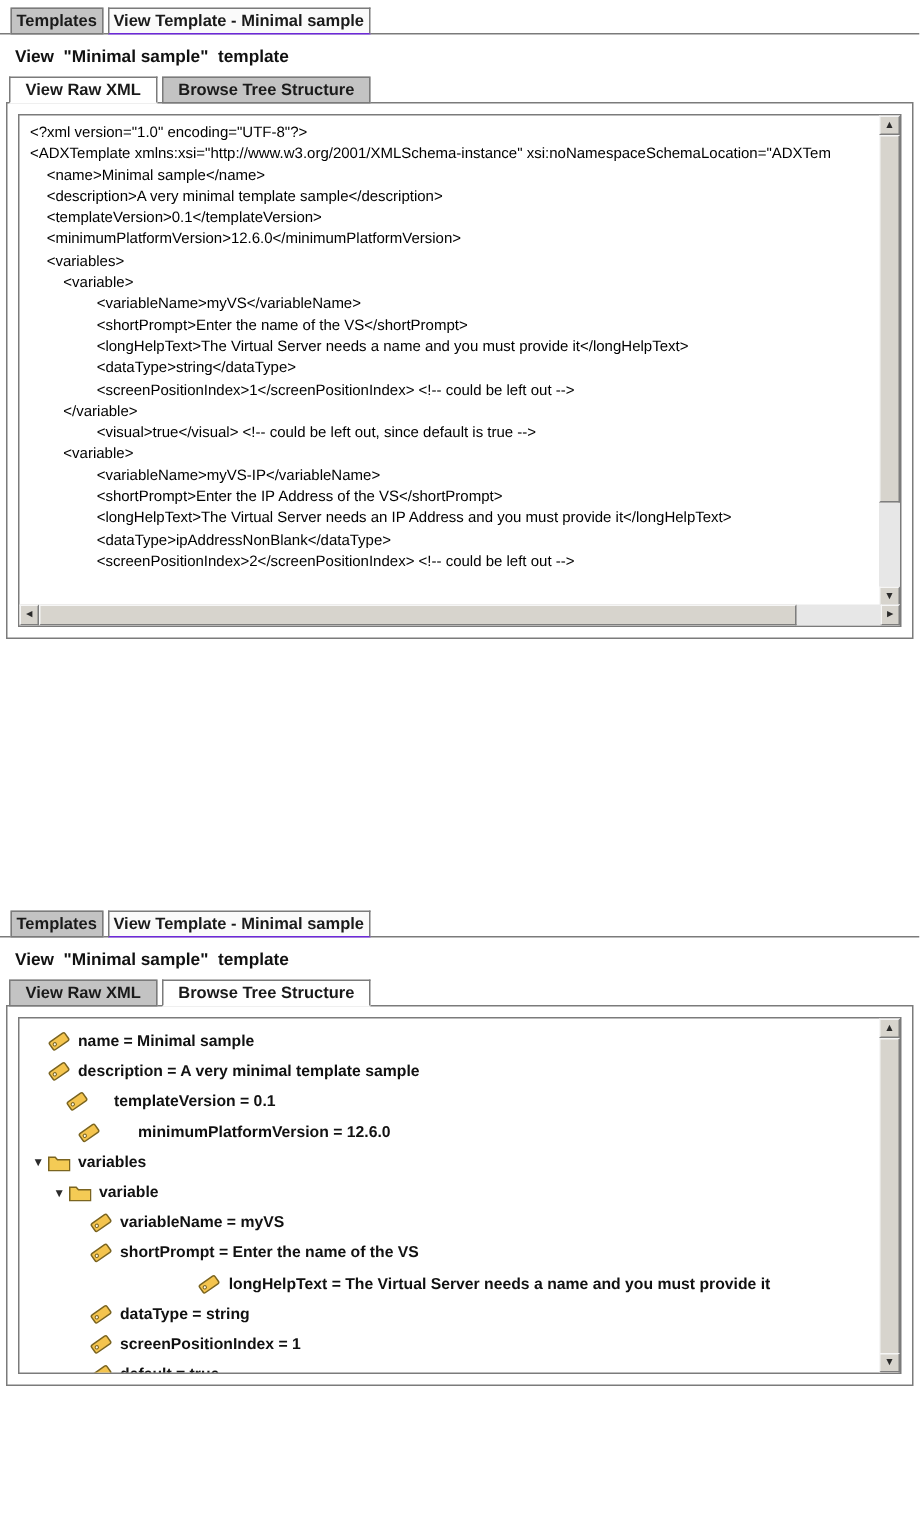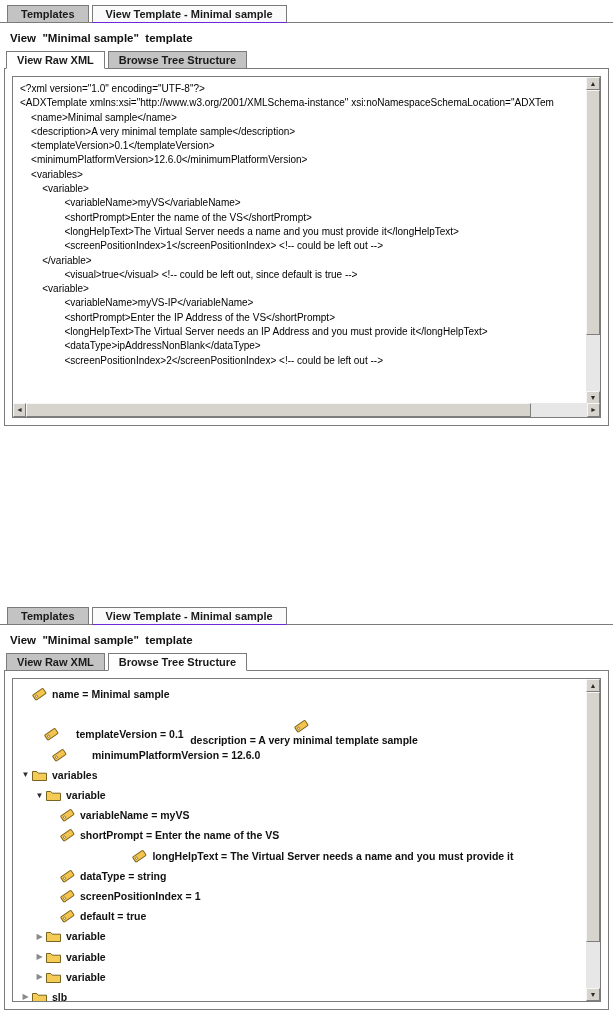--- a/index.html
+++ b/index.html
@@ -12,21 +12,21 @@
   }
   
   .tabbar {
     display: flex; align-items: flex-end;
     padding-left: 7px; padding-top: 5px;
     border-bottom: 1px solid #7b7b7b;
     height: 23px;
   }
   .tab {
     height: 18px; margin-right: 3px; margin-bottom: -1px;
-    padding: 2px 13px 0;
+    padding: 2px 3px 0;
     border: 1px solid #7b7b7b;
     font-size: 11px; font-weight: bold; color: #1a1a1a;
     background: #c3c3c3; white-space: nowrap;
   }
   .tab.active { background: #fafafa; border-bottom: 1px solid #6d28d9; }
   
   .subtitle {
     margin: 9px 0 6px 10px; height: 13px;
     font-size: 11.5px; font-weight: bold; color: #111;
     white-space: pre;
@@ -60,21 +60,21 @@
   .xml-content {
     position: absolute; left: 0; top: 0; right: 14px; bottom: 14px;
     overflow: hidden; padding: 5px 2px 0 7px;
   }
   .xml-line {
     font-size: 10px; line-height: 14.3px;
     white-space: pre; color: #000;
   }
   
   .tree-area {
-    position: relative; height: 324px;
+    position: relative; height: 238px;
     border: 1px solid #7b7b7b; background: #fff; overflow: hidden;
   }
   .tree-rows {
     position: absolute; left: 0; top: 0; right: 14px; bottom: 0;
     padding-top: 5px; overflow: hidden;
   }
   .tree-row { display: flex; align-items: center; height: 20.2px; }
   .twisty {
     width: 13px; flex: 0 0 13px;
     font-size: 8px; line-height: 13px; text-align: center; color: #2b2b2b;
@@ -147,20 +147,21 @@
           <div class="xml-line">&lt;ADXTemplate xmlns:xsi="http://www.w3.org/2001/XMLSchema-instance" xsi:noNamespaceSchemaLocation="ADXTem</div>
           <div class="xml-line">    &lt;name&gt;Minimal sample&lt;/name&gt;</div>
           <div class="xml-line">    &lt;description&gt;A very minimal template sample&lt;/description&gt;</div>
           <div class="xml-line">    &lt;templateVersion&gt;0.1&lt;/templateVersion&gt;</div>
           <div class="xml-line">    &lt;minimumPlatformVersion&gt;12.6.0&lt;/minimumPlatformVersion&gt;</div>
           <div class="xml-line">    &lt;variables&gt;</div>
           <div class="xml-line">        &lt;variable&gt;</div>
           <div class="xml-line">                &lt;variableName&gt;myVS&lt;/variableName&gt;</div>
           <div class="xml-line">                &lt;shortPrompt&gt;Enter the name of the VS&lt;/shortPrompt&gt;</div>
           <div class="xml-line">                &lt;longHelpText&gt;The Virtual Server needs a name and you must provide it&lt;/longHelpText&gt;</div>
+          <div class="xml-line">                &lt;dataType&gt;string&lt;/dataType&gt;</div>
           <div class="xml-line">                &lt;screenPositionIndex&gt;1&lt;/screenPositionIndex&gt; &lt;!-- could be left out --&gt;</div>
           <div class="xml-line">        &lt;/variable&gt;</div>
           <div class="xml-line">                &lt;visual&gt;true&lt;/visual&gt; &lt;!-- could be left out, since default is true --&gt;</div>
           <div class="xml-line">        &lt;variable&gt;</div>
           <div class="xml-line">                &lt;variableName&gt;myVS-IP&lt;/variableName&gt;</div>
           <div class="xml-line">                &lt;shortPrompt&gt;Enter the IP Address of the VS&lt;/shortPrompt&gt;</div>
           <div class="xml-line">                &lt;longHelpText&gt;The Virtual Server needs an IP Address and you must provide it&lt;/longHelpText&gt;</div>
           <div class="xml-line">                &lt;dataType&gt;ipAddressNonBlank&lt;/dataType&gt;</div>
           <div class="xml-line">                &lt;screenPositionIndex&gt;2&lt;/screenPositionIndex&gt; &lt;!-- could be left out --&gt;</div>
         </div>
@@ -204,21 +205,21 @@
             <span class="node-icon">
               <svg width="15" height="14" viewBox="0 0 15 14">
                 <g transform="rotate(-35 7.5 7)">
                   <rect x="1" y="4" width="12.5" height="6.2" rx="1.2" fill="#F4C44E" stroke="#7a6420" stroke-width="1"></rect>
                   <circle cx="3.8" cy="7.1" r="1.1" fill="#fffbe8" stroke="#7a6420" stroke-width="0.7"></circle>
                 </g>
               </svg>
             </span>
             <span class="tree-label">name = Minimal sample</span>
           </div>
-          <div class="tree-row" style="padding-left: 6px; flex-direction: column;">
+          <div class="tree-row" style="padding-left: 6px;">
             <span class="twisty"></span>
             <span class="node-icon">
               <svg width="15" height="14" viewBox="0 0 15 14">
                 <g transform="rotate(-35 7.5 7)">
                   <rect x="1" y="4" width="12.5" height="6.2" rx="1.2" fill="#F4C44E" stroke="#7a6420" stroke-width="1"></rect>
                   <circle cx="3.8" cy="7.1" r="1.1" fill="#fffbe8" stroke="#7a6420" stroke-width="0.7"></circle>
                 </g>
               </svg>
             </span>
             <span class="tree-label">description = A very minimal template sample</span>

